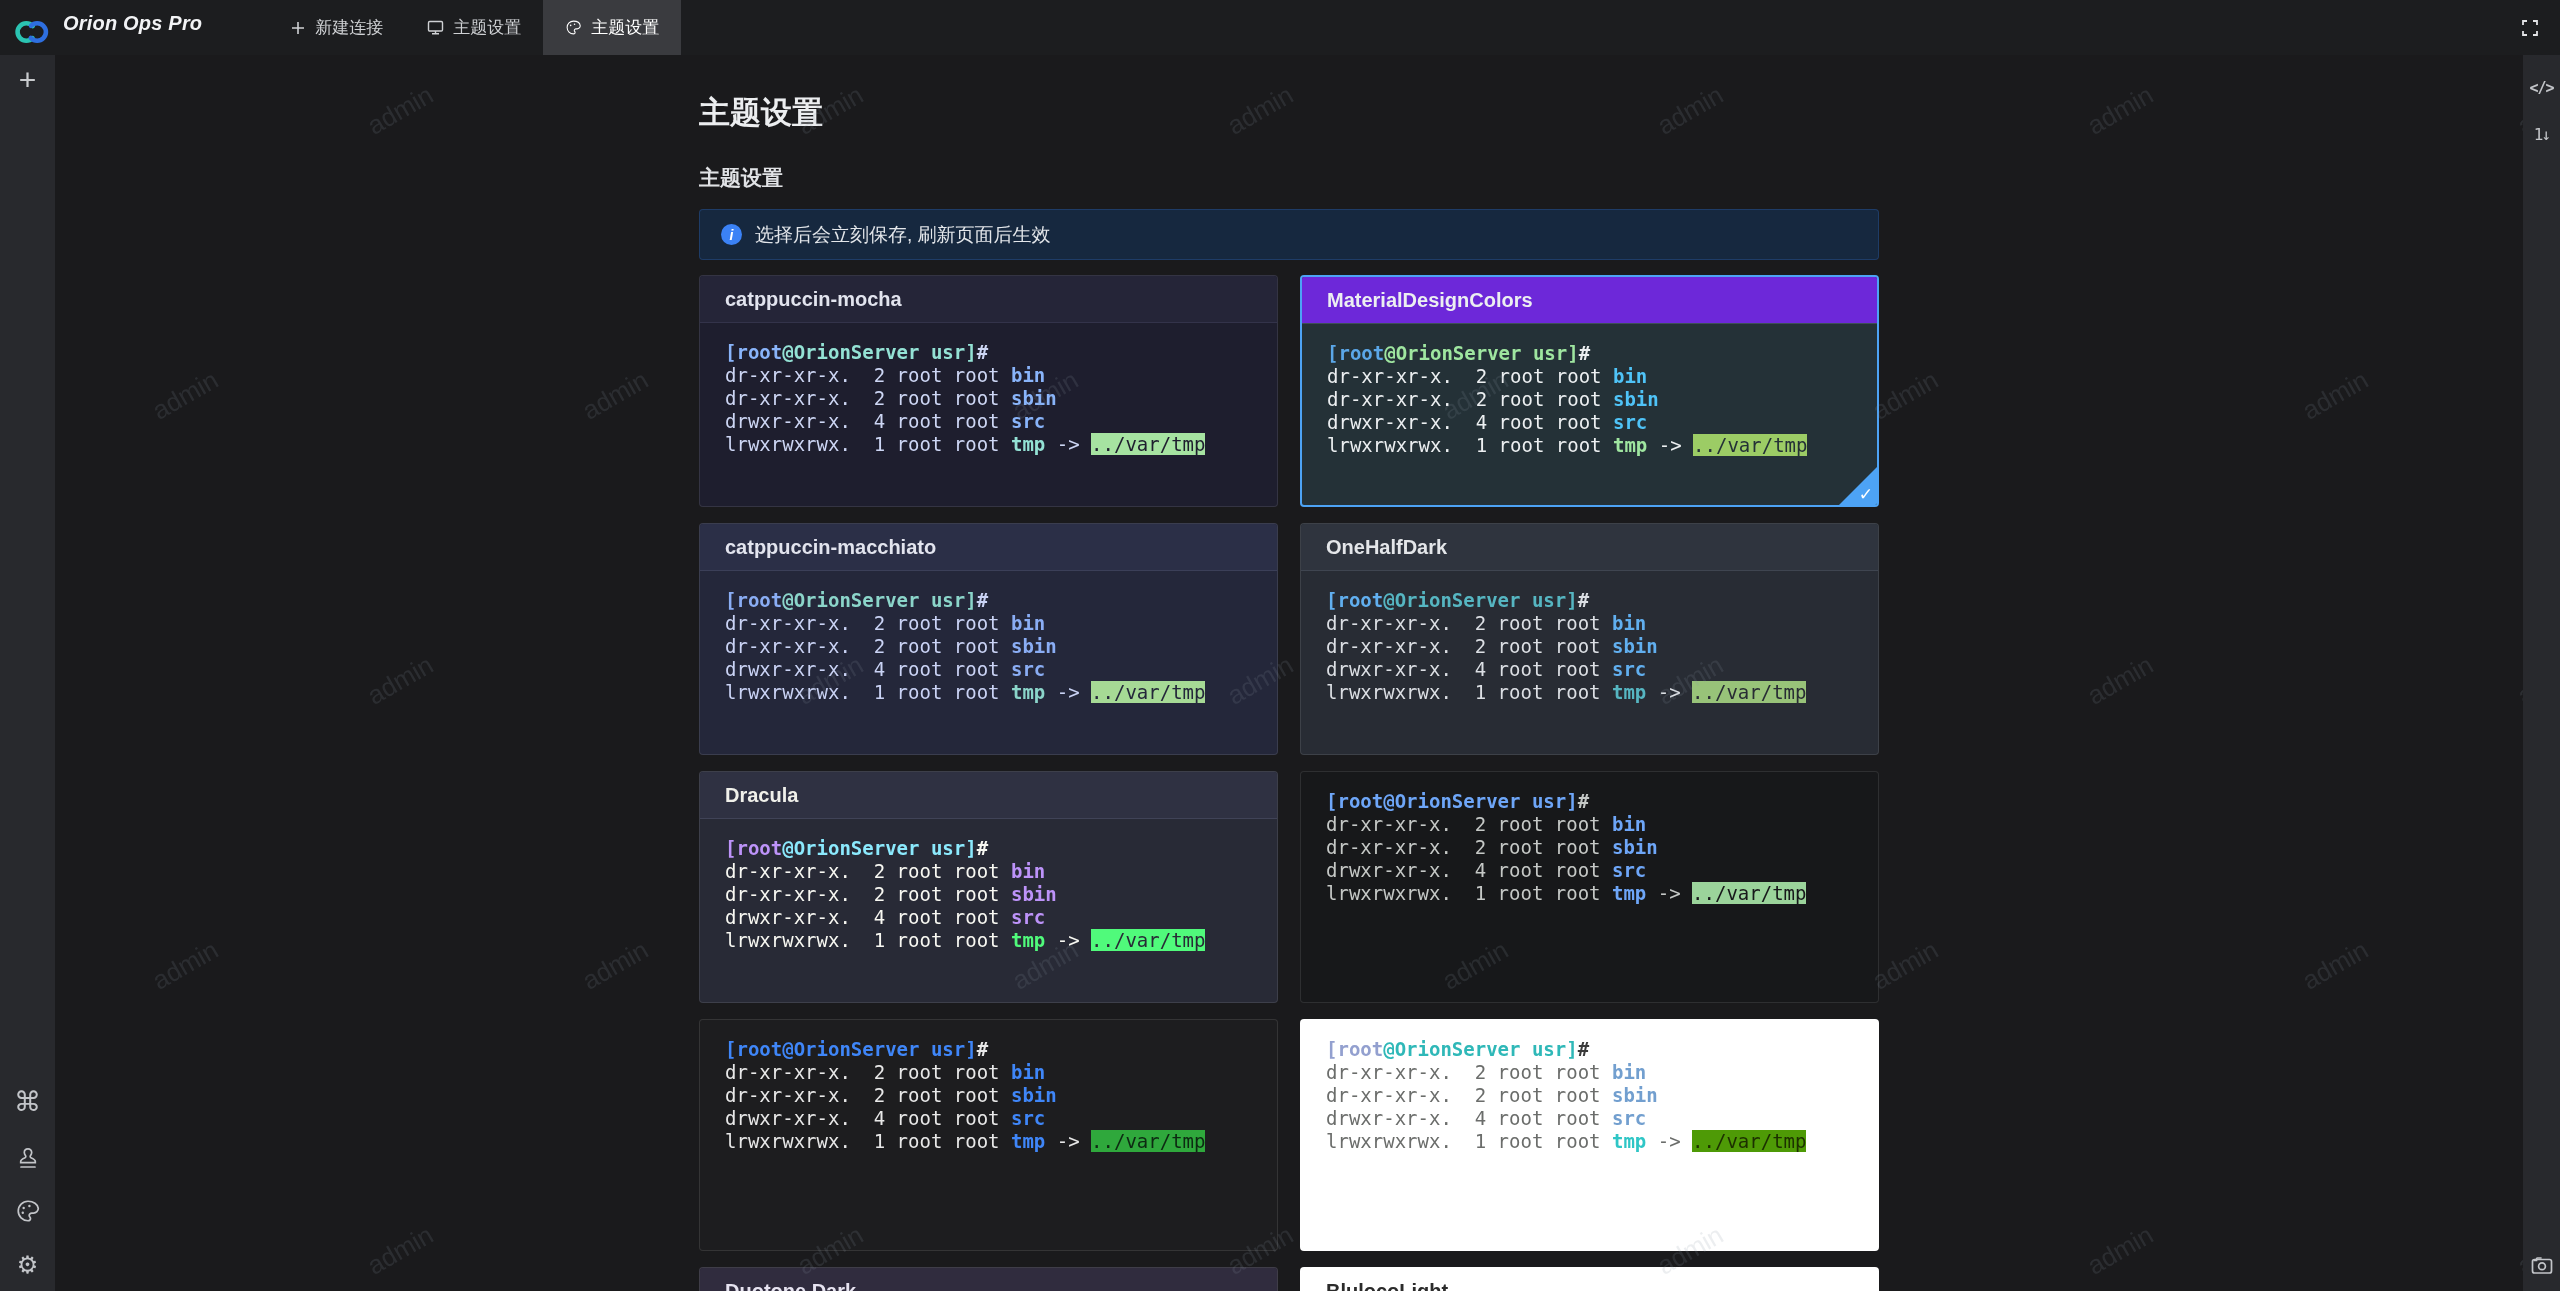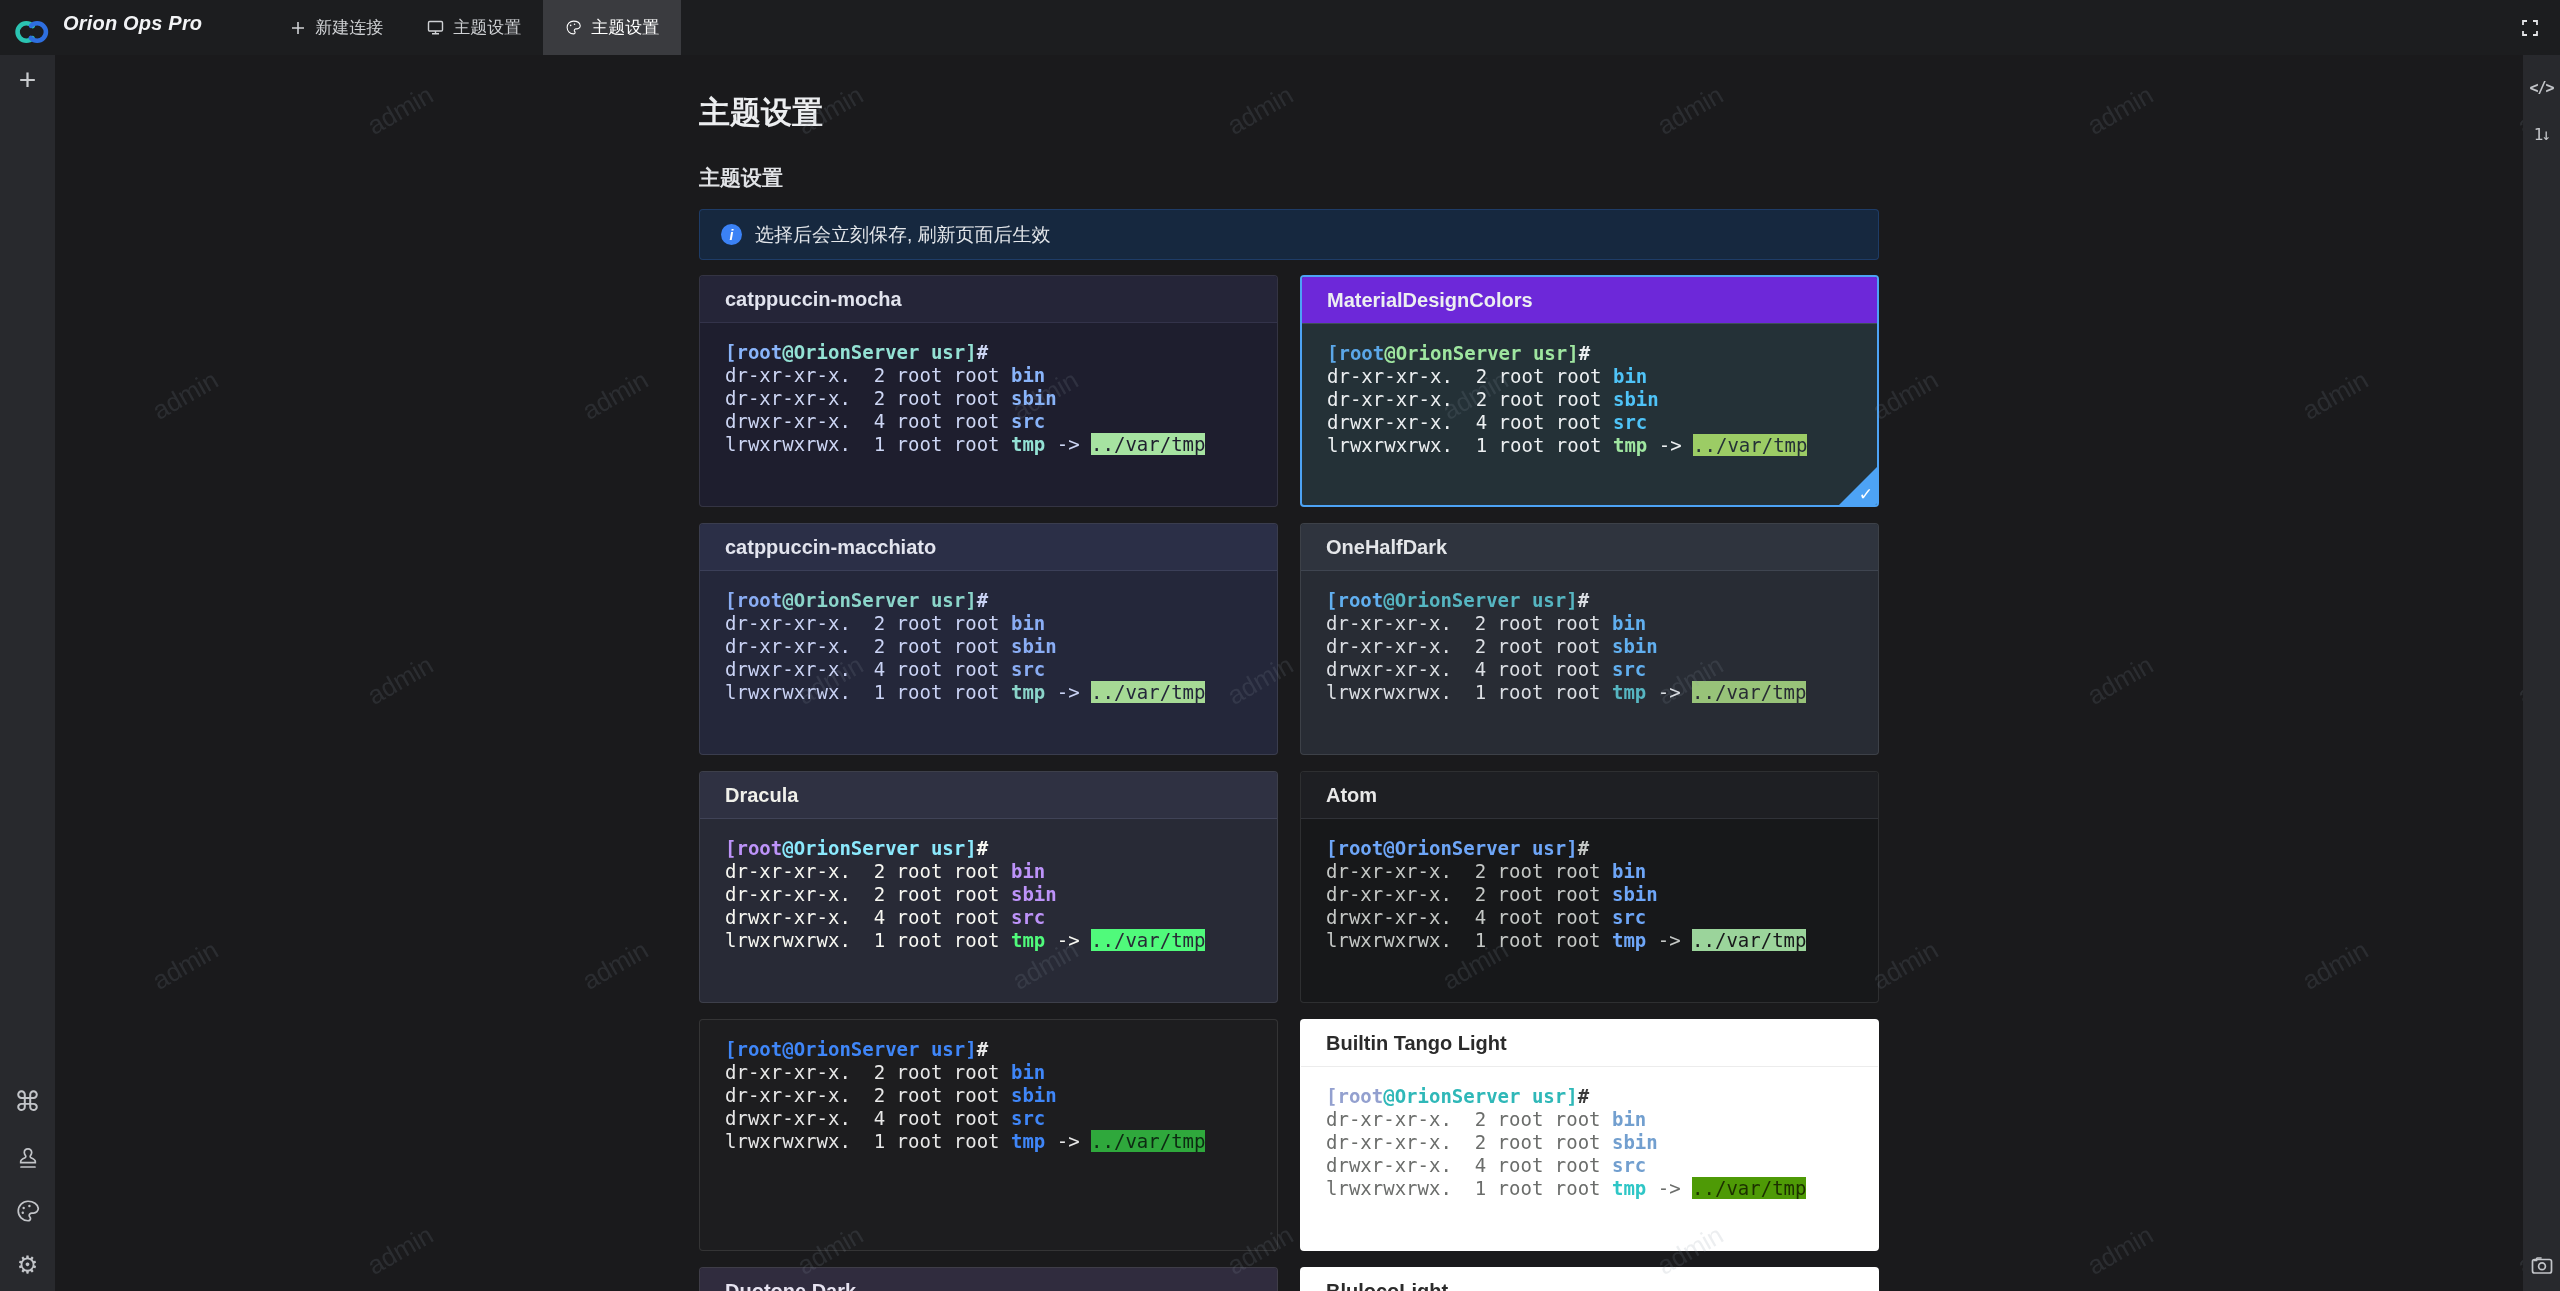--- a/index.html
+++ b/index.html
@@ -233,28 +233,26 @@
         </div>
         <div class="theme-card" style="background: rgb(40, 44, 52);">
           <div class="card-header" style="background: rgb(47, 52, 62); color: rgb(228, 230, 233); border-bottom-color: rgb(63, 69, 80);">OneHalfDark</div>
           <div class="card-term"><div><span class="b" style="color: rgb(97, 175, 239);">[root</span><span class="b" style="color: rgb(86, 182, 194);">@OrionServer usr]</span><span class="b" style="color: rgb(220, 223, 228);">#</span></div><div><span style="color: rgb(220, 223, 228);">dr-xr-xr-x.  2 root root </span><span class="b" style="color: rgb(97, 175, 239);">bin</span></div><div><span style="color: rgb(220, 223, 228);">dr-xr-xr-x.  2 root root </span><span class="b" style="color: rgb(97, 175, 239);">sbin</span></div><div><span style="color: rgb(220, 223, 228);">drwxr-xr-x.  4 root root </span><span class="b" style="color: rgb(97, 175, 239);">src</span></div><div><span style="color: rgb(220, 223, 228);">lrwxrwxrwx.  1 root root </span><span class="b" style="color: rgb(86, 182, 194);">tmp</span><span style="color: rgb(220, 223, 228);"> -&gt; </span><span style="color: rgb(40, 44, 52); background: rgb(152, 195, 121);">../var/tmp</span></div></div>
         </div>
         <div class="theme-card" style="background: rgb(40, 42, 54);">
           <div class="card-header" style="background: rgb(47, 49, 66); color: rgb(240, 240, 234); border-bottom-color: rgb(64, 67, 87);">Dracula</div>
           <div class="card-term"><div><span class="b" style="color: rgb(189, 147, 249);">[root</span><span class="b" style="color: rgb(139, 233, 253);">@OrionServer usr]</span><span class="b" style="color: rgb(248, 248, 242);">#</span></div><div><span style="color: rgb(248, 248, 242);">dr-xr-xr-x.  2 root root </span><span class="b" style="color: rgb(189, 147, 249);">bin</span></div><div><span style="color: rgb(248, 248, 242);">dr-xr-xr-x.  2 root root </span><span class="b" style="color: rgb(189, 147, 249);">sbin</span></div><div><span style="color: rgb(248, 248, 242);">drwxr-xr-x.  4 root root </span><span class="b" style="color: rgb(189, 147, 249);">src</span></div><div><span style="color: rgb(248, 248, 242);">lrwxrwxrwx.  1 root root </span><span class="b" style="color: rgb(80, 250, 123);">tmp</span><span style="color: rgb(248, 248, 242);"> -&gt; </span><span style="color: rgb(40, 42, 54); background: rgb(80, 250, 123);">../var/tmp</span></div></div>
         </div>
         <div class="theme-card" style="background: rgb(23, 24, 26);">
-          <div class="card-header" style="background: rgb(30, 31, 35); color: rgb(232, 232, 232); border-bottom-color: rgb(48, 50, 56);">Atom</div>
           <div class="card-term"><div><span class="b" style="color: rgb(110, 166, 248);">[root</span><span class="b" style="color: rgb(110, 166, 248);">@OrionServer usr]</span><span class="b" style="color: rgb(197, 200, 198);">#</span></div><div><span style="color: rgb(197, 200, 198);">dr-xr-xr-x.  2 root root </span><span class="b" style="color: rgb(110, 166, 248);">bin</span></div><div><span style="color: rgb(197, 200, 198);">dr-xr-xr-x.  2 root root </span><span class="b" style="color: rgb(110, 166, 248);">sbin</span></div><div><span style="color: rgb(197, 200, 198);">drwxr-xr-x.  4 root root </span><span class="b" style="color: rgb(110, 166, 248);">src</span></div><div><span style="color: rgb(197, 200, 198);">lrwxrwxrwx.  1 root root </span><span class="b" style="color: rgb(110, 166, 248);">tmp</span><span style="color: rgb(197, 200, 198);"> -&gt; </span><span style="color: rgb(23, 24, 26); background: rgb(155, 212, 155);">../var/tmp</span></div></div>
         </div>
         <div class="theme-card" style="background: rgb(29, 29, 31);">
           <div class="card-term"><div><span class="b" style="color: rgb(63, 134, 248);">[root</span><span class="b" style="color: rgb(63, 134, 248);">@OrionServer usr]</span><span class="b" style="color: rgb(232, 232, 232);">#</span></div><div><span style="color: rgb(232, 232, 232);">dr-xr-xr-x.  2 root root </span><span class="b" style="color: rgb(63, 134, 248);">bin</span></div><div><span style="color: rgb(232, 232, 232);">dr-xr-xr-x.  2 root root </span><span class="b" style="color: rgb(63, 134, 248);">sbin</span></div><div><span style="color: rgb(232, 232, 232);">drwxr-xr-x.  4 root root </span><span class="b" style="color: rgb(63, 134, 248);">src</span></div><div><span style="color: rgb(232, 232, 232);">lrwxrwxrwx.  1 root root </span><span class="b" style="color: rgb(63, 134, 248);">tmp</span><span style="color: rgb(232, 232, 232);"> -&gt; </span><span style="color: rgb(13, 42, 18); background: rgb(47, 168, 60);">../var/tmp</span></div></div>
         </div>
         <div class="theme-card light" style="background: rgb(255, 255, 255);">
-          <div class="card-header" style="background: rgb(255, 255, 255); color: rgb(43, 43, 43); border-bottom-color: rgb(236, 236, 236);">Builtin Tango Light</div>
           <div class="card-term"><div><span class="b" style="color: rgb(147, 160, 207);">[root</span><span class="b" style="color: rgb(47, 184, 184);">@OrionServer usr]</span><span class="b" style="color: rgb(58, 58, 58);">#</span></div><div><span style="color: rgb(107, 109, 107);">dr-xr-xr-x.  2 root root </span><span class="b" style="color: rgb(114, 159, 207);">bin</span></div><div><span style="color: rgb(107, 109, 107);">dr-xr-xr-x.  2 root root </span><span class="b" style="color: rgb(114, 159, 207);">sbin</span></div><div><span style="color: rgb(107, 109, 107);">drwxr-xr-x.  4 root root </span><span class="b" style="color: rgb(114, 159, 207);">src</span></div><div><span style="color: rgb(107, 109, 107);">lrwxrwxrwx.  1 root root </span><span class="b" style="color: rgb(47, 198, 198);">tmp</span><span style="color: rgb(107, 109, 107);"> -&gt; </span><span style="color: rgb(28, 48, 0); background: rgb(78, 154, 6);">../var/tmp</span></div></div>
         </div>
         <div class="theme-card" style="background: rgb(42, 39, 52);">
           <div class="card-header" style="background: rgb(48, 44, 62); color: rgb(230, 227, 240); border-bottom-color: rgb(64, 60, 80);">Duotone Dark</div>
         </div>
         <div class="theme-card light" style="background: rgb(255, 255, 255);">
           <div class="card-header" style="background: rgb(255, 255, 255); color: rgb(43, 43, 43); border-bottom-color: rgb(236, 236, 236);">BlulocoLight</div>
         </div>
       </div>
   </div>

